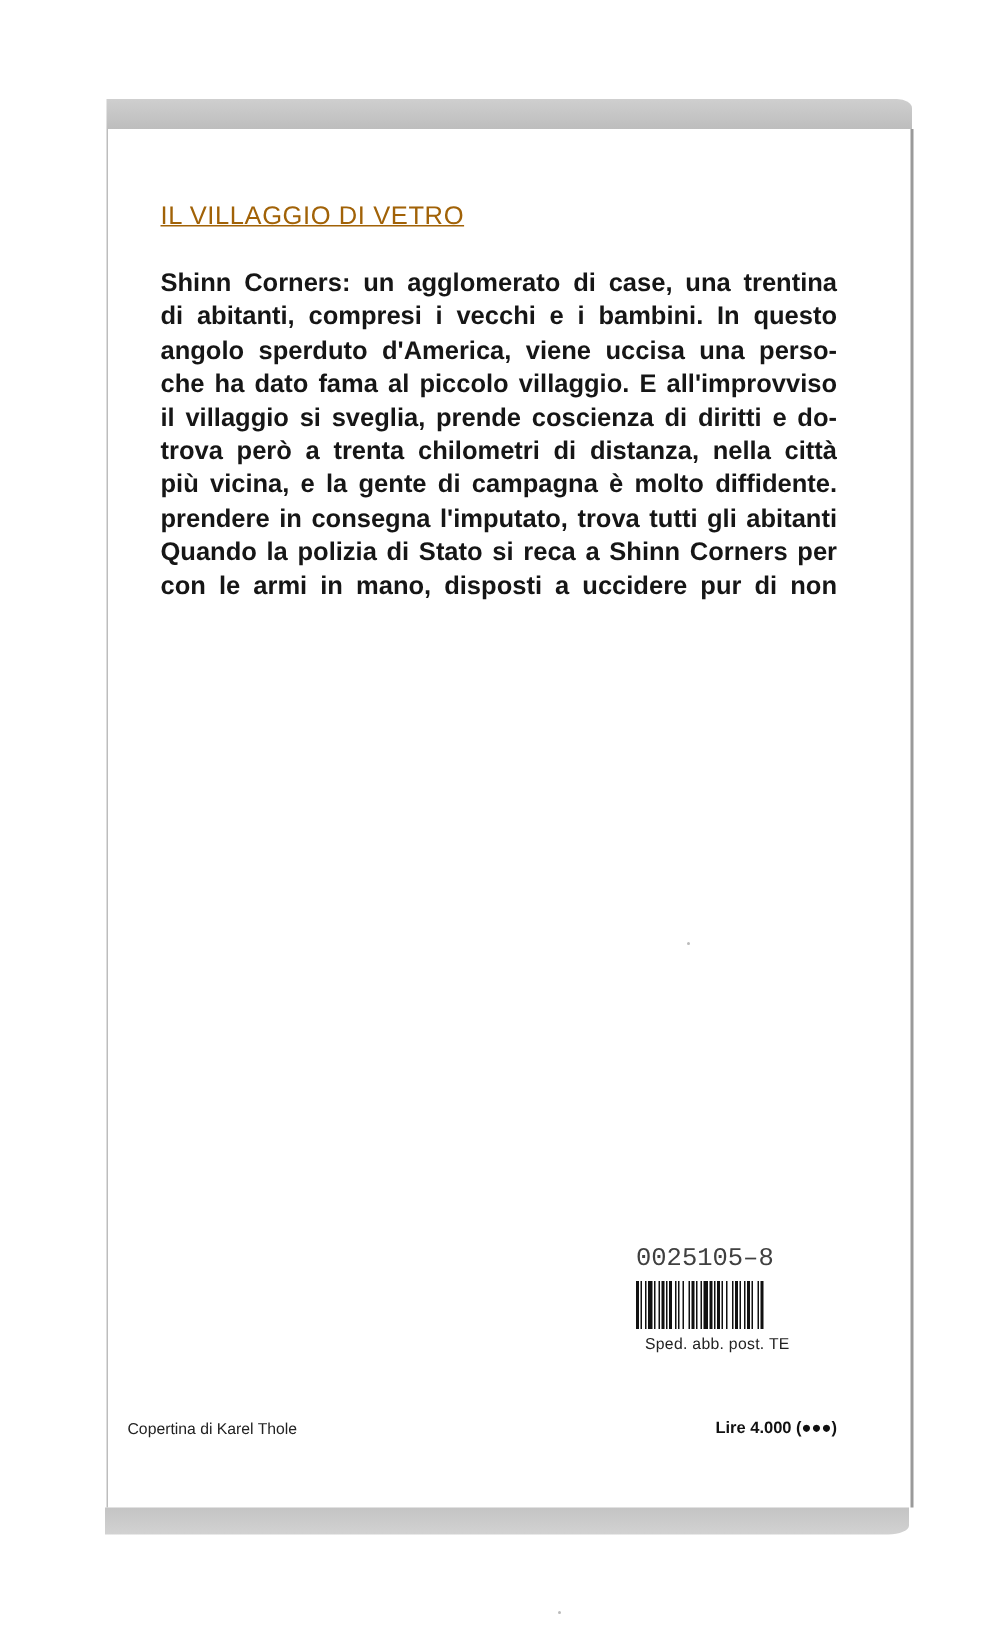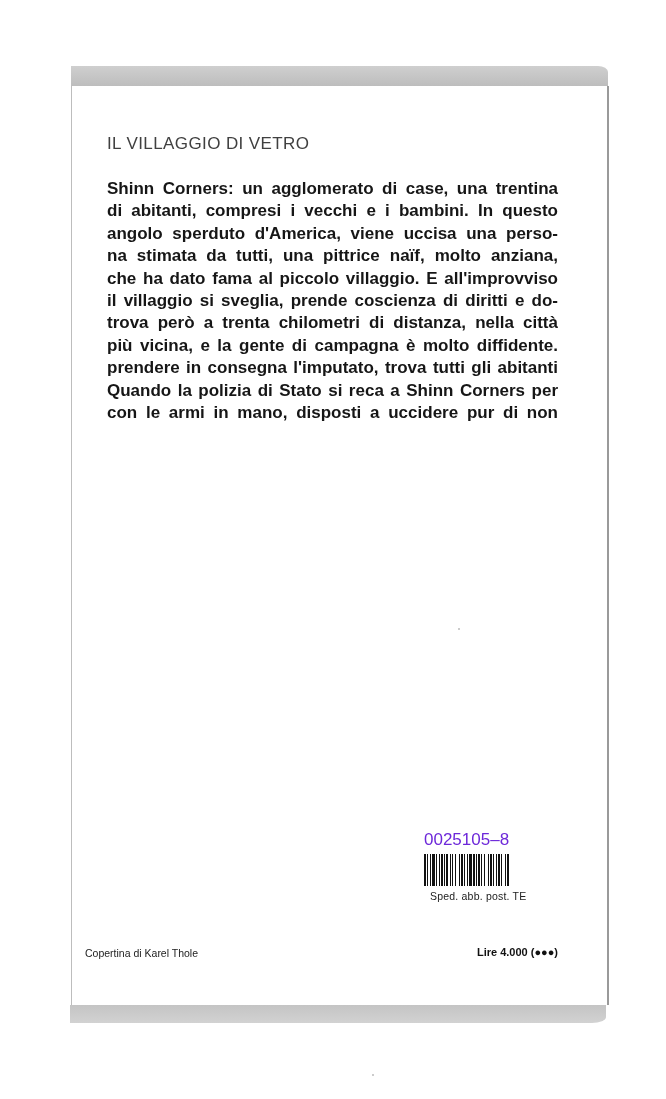--- a/index.html
+++ b/index.html
@@ -19,35 +19,36 @@
       border-bottom-right-radius: 14px 6px;
     }
     .page {
       position: absolute; left: 71px; top: 86px; width: 535px; height: 919px;
       background: #ffffff;
       border-left: 1px solid #bdbdbd;
       border-right: 2px solid #9a9a9a;
     }
     .title {
       position: absolute; left: 35px; top: 48px;
-      font-size: 17px; letter-spacing: 0.4px; color: #404040;
+      font-size: 17px; letter-spacing: 0.4px; color: #a16207;
       white-space: nowrap;
+      text-decoration: underline;
     }
     .blurb {
       position: absolute; left: 35px; top: 92px; width: 451px;
       font-size: 17px; line-height: 22.4px; color: #161616;
     }
     .blurb .line {
       display: block; text-align: justify; text-align-last: justify;
       white-space: nowrap; height: 22.4px; font-weight: bold;
     }
     .blurb .line.last { text-align-last: left; }
     .code-number {
       position: absolute; left: 352px; top: 744px;
-      font-family: Liberation Sans, sans-serif; font-size: 17px; color: #6d28d9;
+      font-family: Liberation Mono, monospace; font-size: 17px; color: #404040;
     }
     .barcode {
       position: absolute; left: 352px; top: 768px; width: 133px; height: 32px;
       display: flex; align-items: stretch; gap: 0;
     }
     .barcode span { display: block; background: #111; height: 100%; }
     .sped {
       position: absolute; left: 358px; top: 804px;
       font-size: 10.5px; color: #222; letter-spacing: 0.2px;
     }
@@ -66,21 +67,20 @@
 
 <div class="band-top"></div>
 
 <div class="page">
   <div class="title">IL VILLAGGIO DI VETRO</div>
 
   <div class="blurb">
     <span class="line">Shinn Corners: un agglomerato di case, una trentina</span>
     <span class="line">di abitanti, compresi i vecchi e i bambini. In questo</span>
     <span class="line">angolo sperduto d'America, viene uccisa una perso-</span>
-    <span class="line">na stimata da tutti, una pittrice naïf, molto anziana,</span>
     <span class="line">che ha dato fama al piccolo villaggio. E all'improvviso</span>
     <span class="line">il villaggio si sveglia, prende coscienza di diritti e do-</span>
     <span class="line">trova però a trenta chilometri di distanza, nella città</span>
     <span class="line">più vicina, e la gente di campagna è molto diffidente.</span>
     <span class="line">prendere in consegna l'imputato, trova tutti gli abitanti</span>
     <span class="line">Quando la polizia di Stato si reca a Shinn Corners per</span>
     <span class="line">con le armi in mano, disposti a uccidere pur di non</span>
   </div>
 
   <div class="code-number">0025105–8</div>

